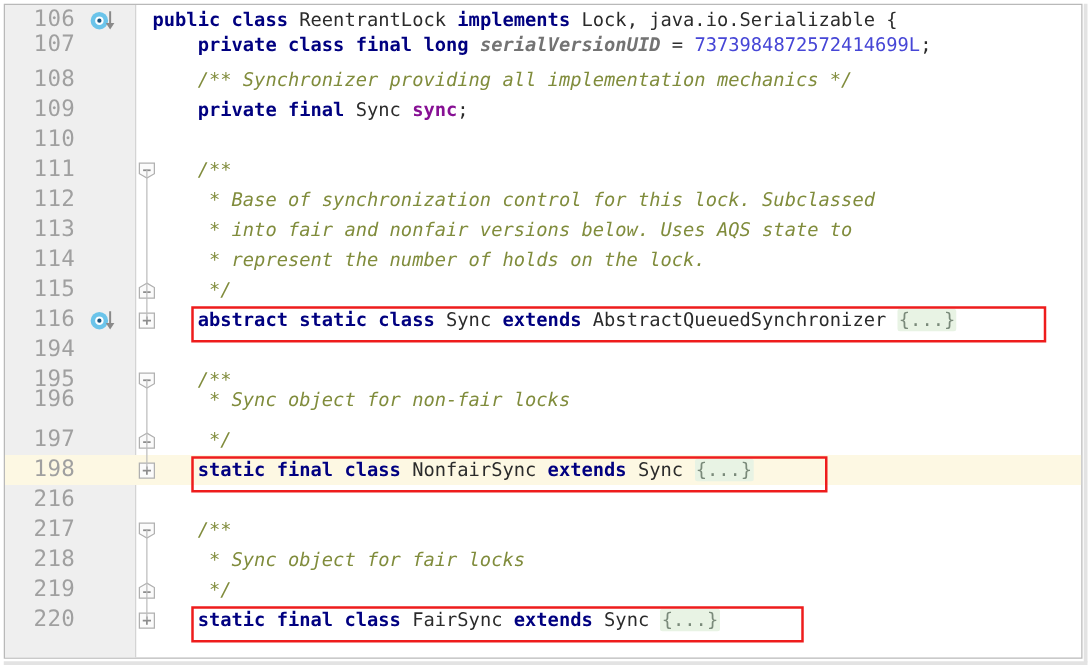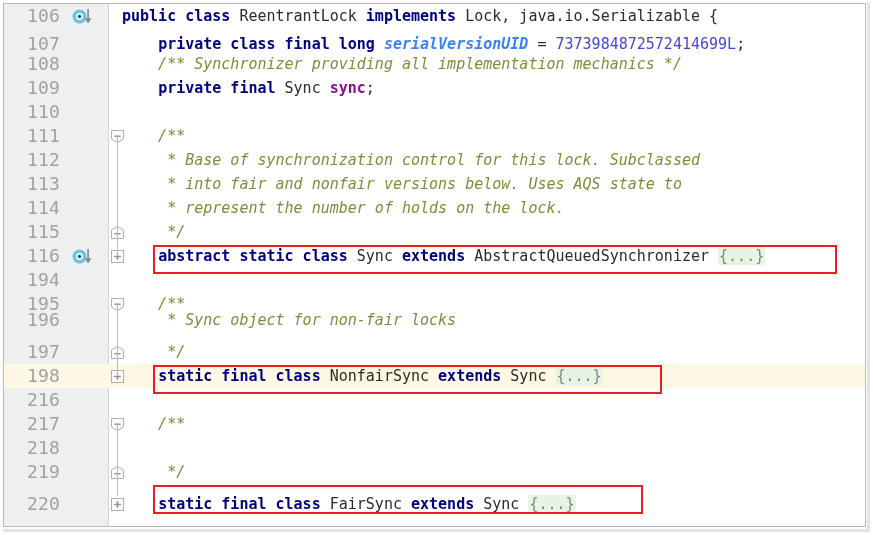--- a/index.html
+++ b/index.html
@@ -123,21 +123,21 @@
     white-space: pre;
     font-size: 15px;
     font-family: "DejaVu Sans Mono", "Liberation Mono", monospace;
     color: #2b2b2b;
   }
 
   .kw   { color: #000080; font-weight: bold; }
   .cmt  { color: #808c3c; font-style: italic; }
   .num  { color: #4646d6; }
   .fld  { color: #871094; font-weight: bold; }
-  .sfld { color: #3b82f6; font-weight: bold; font-style: italic; }
+  .sfld { color: #737373; font-weight: bold; font-style: italic; }
   .plain{ color: #2b2b2b; }
   .fold-ph {
     color: #7a8a7a;
     background: #e8f3e4;
     border-radius: 2px;
     padding: 0 1px;
   }
 
   
   .redbox {
@@ -163,21 +163,21 @@
           <div class="lineno">106</div>
           <div class="marker-icon"><svg viewBox="0 0 26 17" width="26" height="17">
               <circle cx="7.5" cy="8.5" r="7" fill="#6bc4ea"></circle>
               <circle cx="7.5" cy="8.5" r="3.4" fill="#ffffff"></circle>
               <circle cx="7.5" cy="8.5" r="1.7" fill="#17527a"></circle>
               <rect x="15.3" y="1" width="1.6" height="11" fill="#8a8a8a"></rect>
               <path d="M12.7 10.3 L16.1 15.6 L19.5 10.3 Z" fill="#8a8a8a"></path>
             </svg></div>
           <div class="code"><span class="kw">public </span><span class="kw">class </span><span class="plain">ReentrantLock </span><span class="kw">implements </span><span class="plain">Lock, java.io.Serializable {</span></div>
         </div>
-        <div class="row" style="top: 28px;">
+        <div class="row" style="top: 20px;">
           <div class="lineno">107</div>
           <div class="code"><span class="plain">    </span><span class="kw">private class final long </span><span class="sfld">serialVersionUID</span><span class="plain"> = </span><span class="num">7373984872572414699L</span><span class="plain">;</span></div>
         </div>
         <div class="row" style="top: 48px;">
           <div class="lineno">108</div>
           <div class="code"><span class="cmt">    /** Synchronizer providing all implementation mechanics */</span></div>
         </div>
         <div class="row" style="top: 72px;">
           <div class="lineno">109</div>
           <div class="code"><span class="plain">    </span><span class="kw">private final </span><span class="plain">Sync </span><span class="fld">sync</span><span class="plain">;</span></div>
@@ -271,30 +271,31 @@
         <div class="row" style="top: 408px;">
           <div class="lineno">217</div>
           <div class="fold"><svg viewBox="0 0 15 15" width="15" height="15">
               <path d="M1.5 1.5 H13.5 V10 L7.5 13.5 L1.5 10 Z" fill="#fbfbfb" stroke="#b0b0b0" stroke-width="1"></path>
               <rect x="4.5" y="6.5" width="6" height="1.4" fill="#8d8d8d"></rect>
             </svg></div>
           <div class="code"><span class="cmt">    /**</span></div>
         </div>
         <div class="row" style="top: 432px;">
           <div class="lineno">218</div>
+          <div class="code"><span class="cmt">     * Sync object for fair locks</span></div>
         </div>
         <div class="row" style="top: 456px;">
           <div class="lineno">219</div>
           <div class="fold"><svg viewBox="0 0 15 15" width="15" height="15">
               <path d="M7.5 1.5 L13.5 5 V13.5 H1.5 V5 Z" fill="#fbfbfb" stroke="#b0b0b0" stroke-width="1"></path>
               <rect x="4.5" y="8.0" width="6" height="1.4" fill="#8d8d8d"></rect>
             </svg></div>
           <div class="code"><span class="cmt">     */</span></div>
         </div>
-        <div class="row" style="top: 480px; margin-top: 8px;">
+        <div class="row" style="top: 480px;">
           <div class="lineno">220</div>
           <div class="fold"><svg viewBox="0 0 15 15" width="15" height="15">
               <rect x="1.5" y="1.5" width="12" height="12" fill="#fbfbfb" stroke="#b0b0b0" stroke-width="1"></rect>
               <rect x="4.2" y="6.8" width="6.6" height="1.4" fill="#8d8d8d"></rect>
               <rect x="6.8" y="4.2" width="1.4" height="6.6" fill="#8d8d8d"></rect>
             </svg></div>
           <div class="code"><span class="plain">    </span><span class="kw">static final class </span><span class="plain">FairSync </span><span class="kw">extends </span><span class="plain">Sync </span><span class="fold-ph">{...}</span></div>
         </div>
       </div>
     <div id="boxes">

